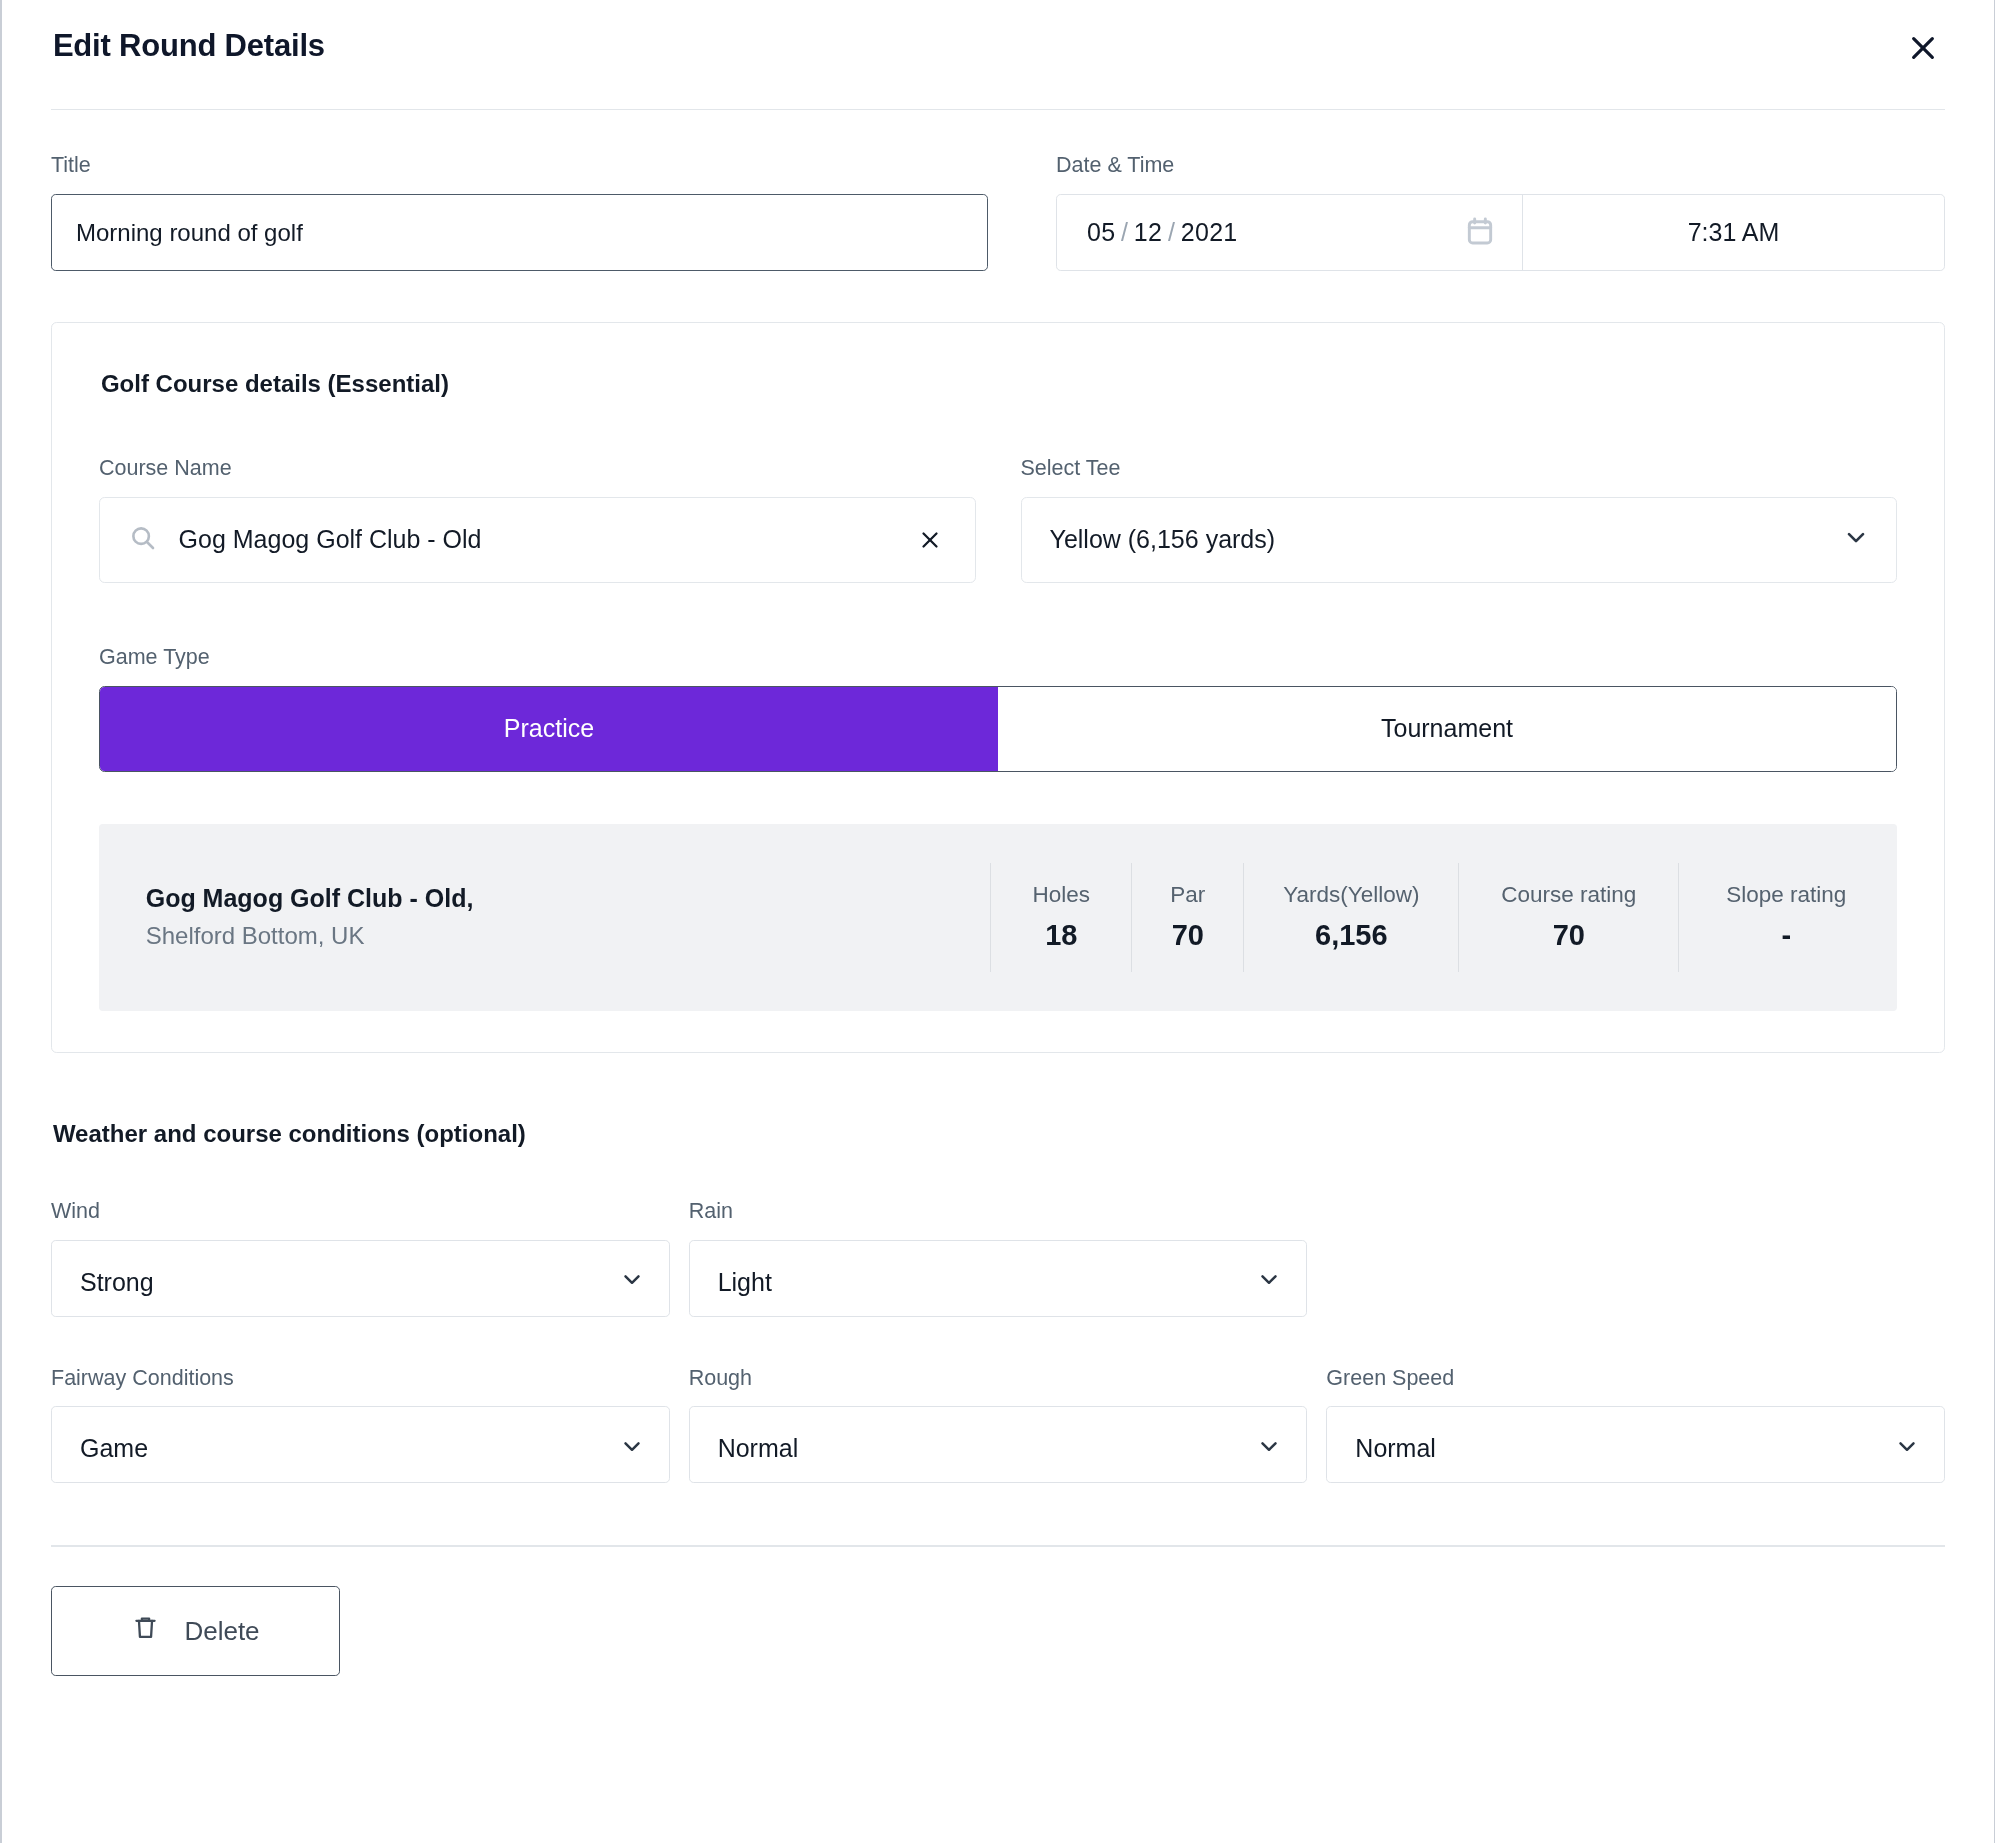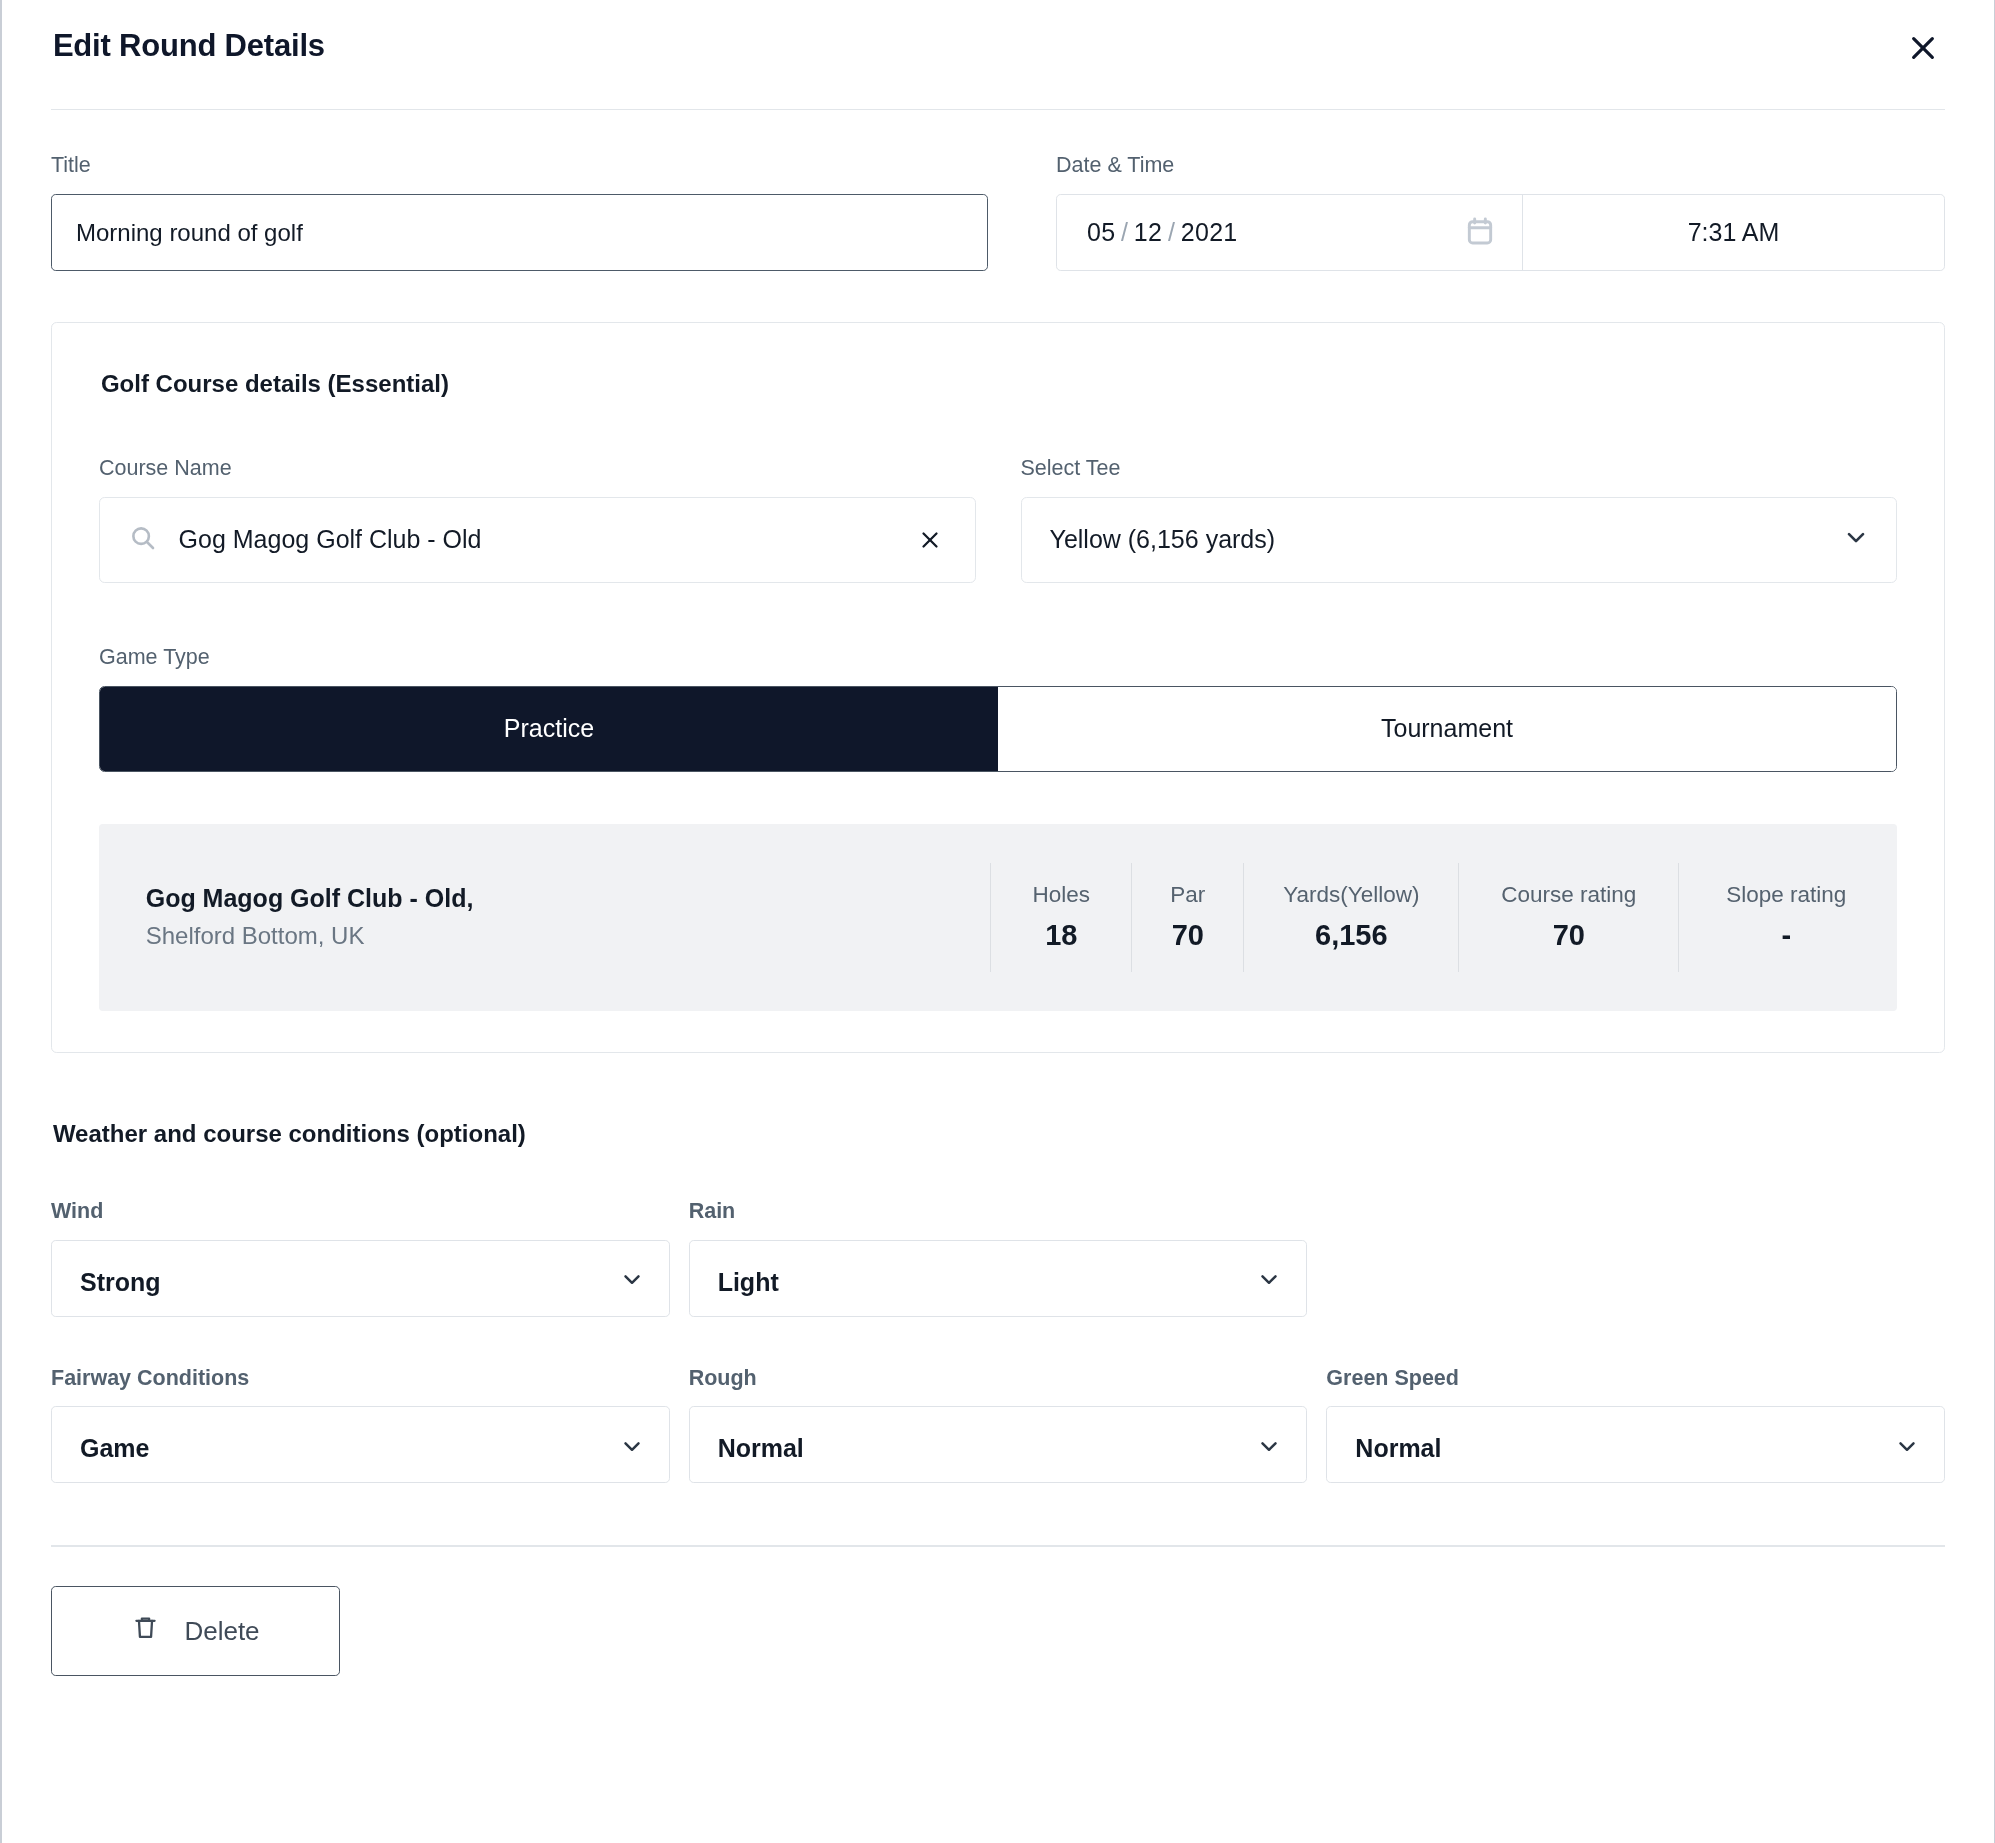--- a/index.html
+++ b/index.html
@@ -194,21 +194,21 @@
     align-items: center;
     justify-content: center;
     font-size: 25px;
     cursor: pointer;
     background: #fff;
     color: #121a26;
     border: none;
     font-family: inherit;
   }
   .toggle-btn.active {
-    background: #0f172a;
+    background: #6d28d9;
     color: #ffffff;
   }
 
   
   .stats-strip {
     margin-top: 52px;
     background: #f1f2f4;
     border-radius: 3.7px;
     height: 187px;
     display: flex;
@@ -260,21 +260,20 @@
     font-size: 24px;
     font-weight: bold;
     color: #121a26;
     padding-left: 1.9px;
   }
   .weather-grid {
     display: grid;
     grid-template-columns: repeat(3, 1fr);
     column-gap: 19px;
     margin-top: 51px;
-    font-weight: bold;
   }
   .weather-grid .cell.empty { visibility: hidden; }
   .weather-grid-2 { margin-top: 49px; }
   .wsel {
     height: 77px;
     border: 1.9px solid #dfe3e8;
     border-radius: 4.7px;
     display: flex;
     align-items: center;
     justify-content: space-between;

